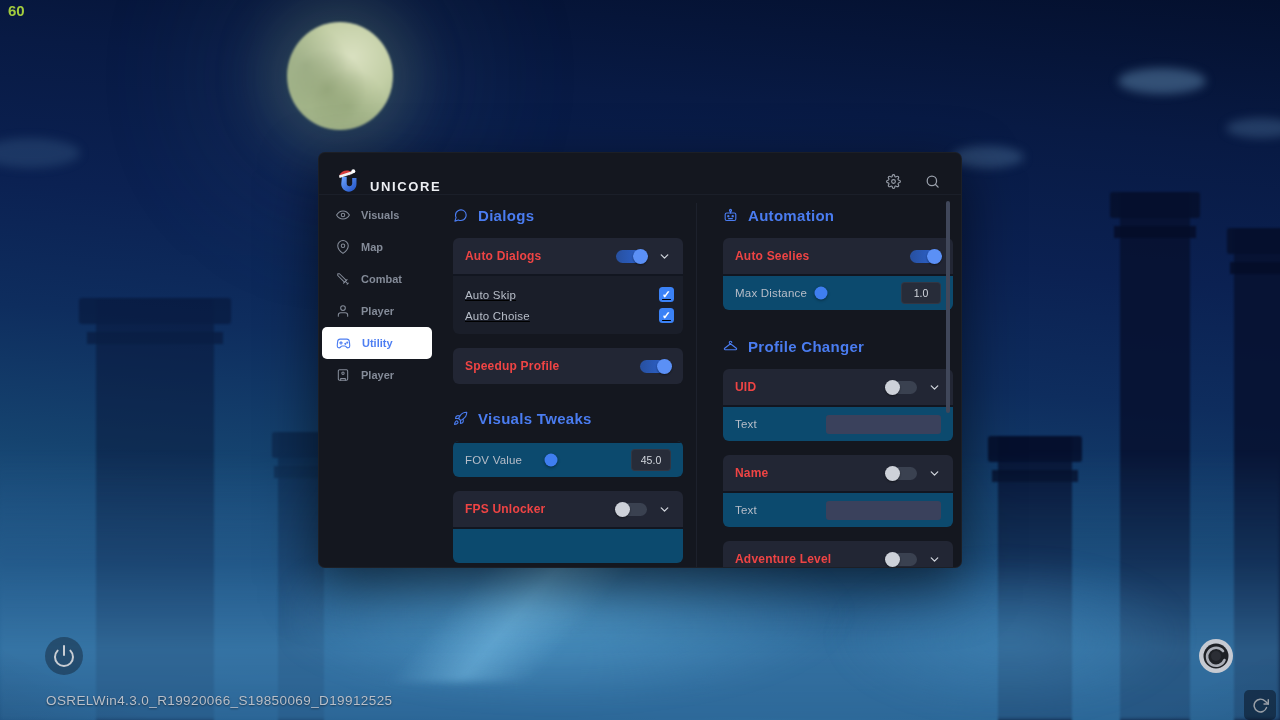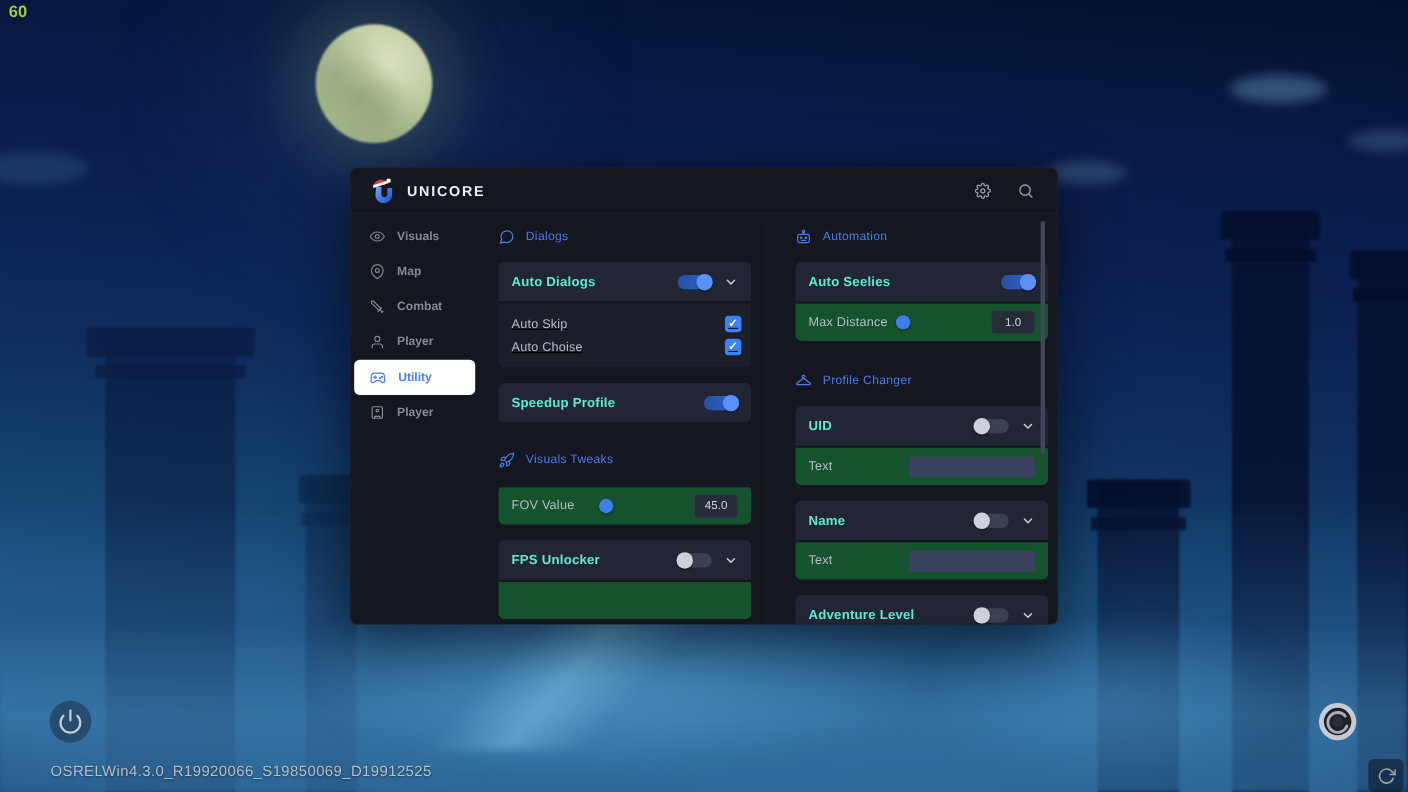--- a/index.html
+++ b/index.html
@@ -53,21 +53,21 @@
     background:rgba(10,10,14,.35); display:flex; align-items:center; justify-content:center; }
   .knob-btn { position:absolute; left:1196px; top:636px; width:40px; height:40px; }
   .reload-btn { position:absolute; left:1244px; top:690px; width:32px; height:30px; border-radius:5px;
     background:rgba(5,8,18,.45); display:flex; align-items:center; justify-content:center; }
 
   
   .window { position:absolute; left:318px; top:152px; width:644px; height:416px;
     background:#14171f; border-radius:7px; border:1px solid rgba(255,255,255,.035);
     box-shadow:0 18px 55px rgba(0,0,0,.55); overflow:hidden; }
   .win-header { position:absolute; left:0; top:0; width:100%; height:42px;
-    display:flex; align-items:center; padding:0 16px 0 17px; border-bottom:1px solid #1b1f29; }
+    display:flex; align-items:flex-end; padding:0 16px 0 17px; border-bottom:1px solid #1b1f29; }
   .win-title { font-size:13px; font-weight:800; letter-spacing:1.6px; color:#edeff3; margin-left:10px; }
   .hdr-icons { margin-left:auto; display:flex; align-items:center; gap:13px; color:#9aa0ab; }
   .hdr-icons .hicon { width:26px; height:26px; display:flex; align-items:center; justify-content:center;
     border-radius:5px; cursor:pointer; }
 
   .sidebar { position:absolute; left:0; top:46px; width:116px; }
   .side-item { height:32px; margin:0 3px; padding-left:14px; display:flex; align-items:center; gap:11px;
     color:#848b98; font-size:11px; font-weight:600; border-radius:5px; cursor:pointer; }
   .side-item.active { background:#ffffff; color:#4d7ef2; }
   .side-item svg { flex:none; }
@@ -75,27 +75,27 @@
   .content { position:absolute; left:116px; top:42px; right:0; bottom:0; }
   .vdivider { position:absolute; left:261px; top:8px; bottom:0; width:1px; background:#1d212c; }
   .scroll-thumb { position:absolute; right:11px; top:6px; width:4px; height:212px;
     background:#40475a; border-radius:2px; }
 
   .col { position:absolute; top:12px; width:230px; }
   .col-left  { left:18px; }
   .col-right { left:288px; }
 
   .sec-head { height:16px; display:flex; align-items:center; gap:10px; color:#4a7cf0;
-    font-size:11px; font-weight:400; letter-spacing:.3px; margin-bottom:15px; }
+    font-size:15px; font-weight:700; letter-spacing:.3px; margin-bottom:15px; }
   .gap14 { height:14px; } .gap26 { height:26px; } .gap28 { height:28px; }
 
   .card { border-radius:6px; overflow:hidden; }
   .row { height:36px; padding:0 12px; display:flex; align-items:center; background:#222634; }
-  .row.body { background:#14532d; border-top:2px solid #121620; }
-  .row-label { font-size:12px; font-weight:700; color:#5eead4; letter-spacing:.2px; }
+  .row.body { background:#0c4a6e; border-top:2px solid #121620; }
+  .row-label { font-size:12px; font-weight:700; color:#ef4444; letter-spacing:.2px; }
   .row.body .row-label, .crow .row-label { font-weight:400; color:#b7bdc8; font-size:11.5px; }
   .ctrls { margin-left:auto; display:flex; align-items:center; gap:11px; }
 
   .card-body { background:#1a1e29; border-top:2px solid #121620; padding:8px 0; }
   .crow { height:21px; display:flex; align-items:center; padding:0 9px 0 12px;text-decoration:underline; }
 
   .toggle { width:31px; height:13px; border-radius:7px; background:#3a4150; position:relative;
     flex:none; cursor:pointer; }
   .toggle .knob { position:absolute; width:15px; height:15px; border-radius:50%; background:#cdd1d9;
     top:-1px; left:-1px; box-shadow:0 1px 2px rgba(0,0,0,.45); }

